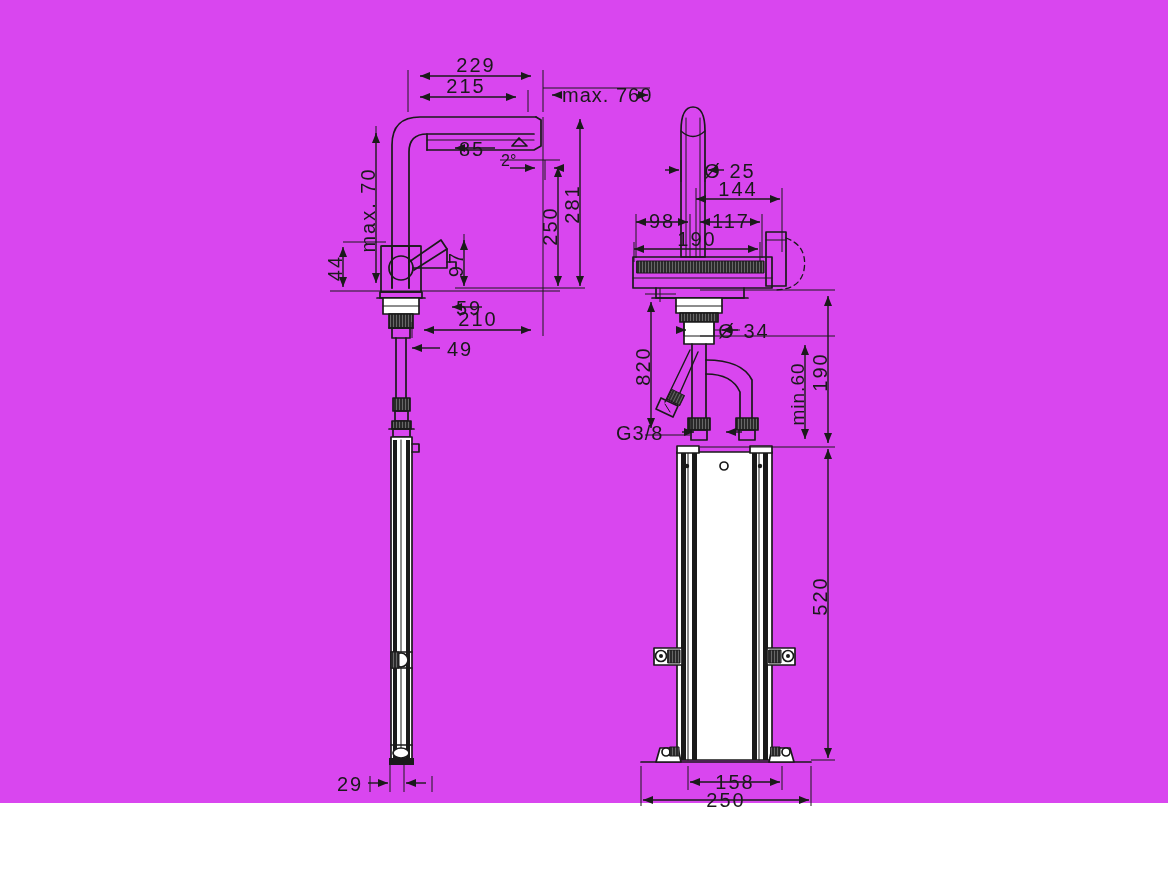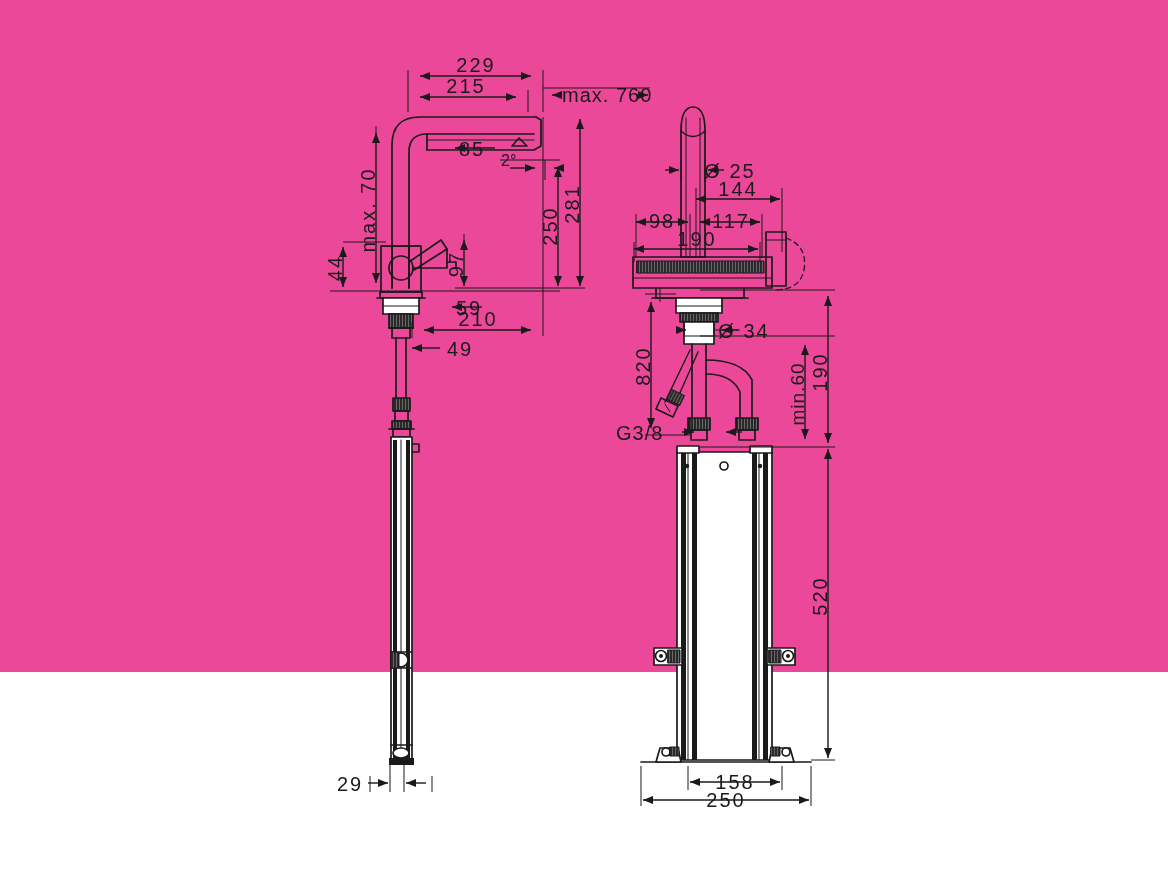--- a/index.html
+++ b/index.html
@@ -1,17 +1,17 @@
 <!DOCTYPE html>
 <html><head>
 <meta charset="utf-8">
 <style>
   html,body{margin:0;padding:0;background:#ffffff;}
   body{width:1168px;height:876px;overflow:hidden;font-family:"Liberation Sans",sans-serif;}
-  #stage{position:relative;width:1168px;height:672px;background:#ec4899;}
+  #stage{position:relative;width:1168px;height:803px;background:#d946ef;}
   svg{display:block;}
   text{font-family:"Liberation Sans",sans-serif;fill:#1a1a1a;}
 </style>
 </head>
 <body>
 
 <div id="stage">
 <svg width="1168" height="876" viewBox="0 0 1168 876">
 
   <defs>

